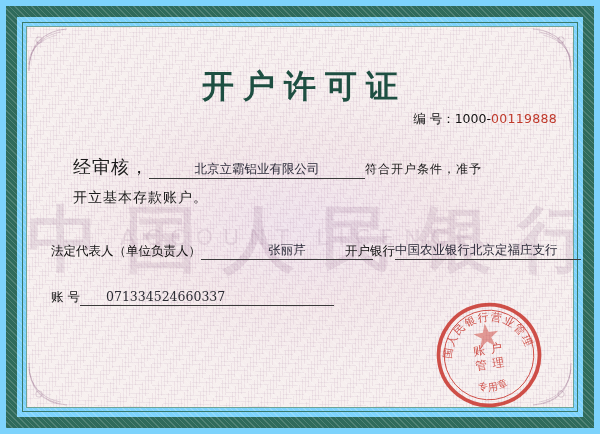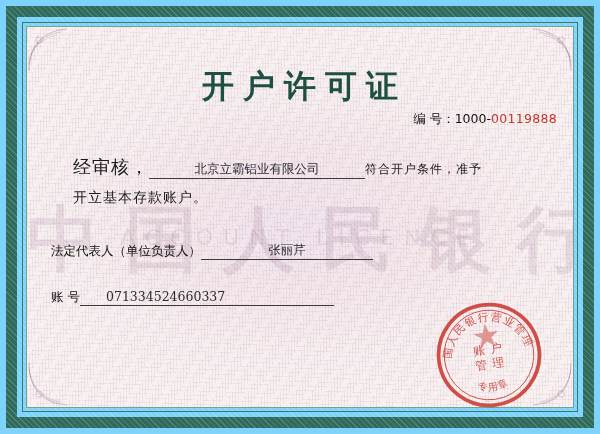--- a/index.html
+++ b/index.html
@@ -268,20 +268,23 @@
     <div class="row" id="row-body1">
       <span id="body1-lead">经审核，</span><span class="underline fill-hand">北京立霸铝业有限公司</span><span id="body1-tail">符合开户条件，准予</span>
     </div>
 
     <div class="row" id="row-body2">开立基本存款账户。</div>
 
     <div class="row" id="row-rep">
       <span class="label">法定代表人（单位负责人）</span><span class="underline fill-hand">张丽芹</span>
     </div>
 
+    <div class="row" id="row-bank">
+      <span class="label">开户银行</span><span class="underline fill-hand">中国农业银行北京定福庄支行</span>
+    </div>
 
     <div class="row" id="row-account">
       <span class="label">账    号</span><span class="underline fill">071334524660337</span>
     </div>
 
 
     <svg id="seal" viewBox="0 0 120 120">
       <g transform="rotate(-8 60 60)" opacity="0.92">
         <circle cx="60" cy="60" r="54" fill="none" stroke="#c62b22" stroke-width="4"></circle>
         <circle cx="60" cy="60" r="48" fill="none" stroke="#c62b22" stroke-width="1"></circle>

